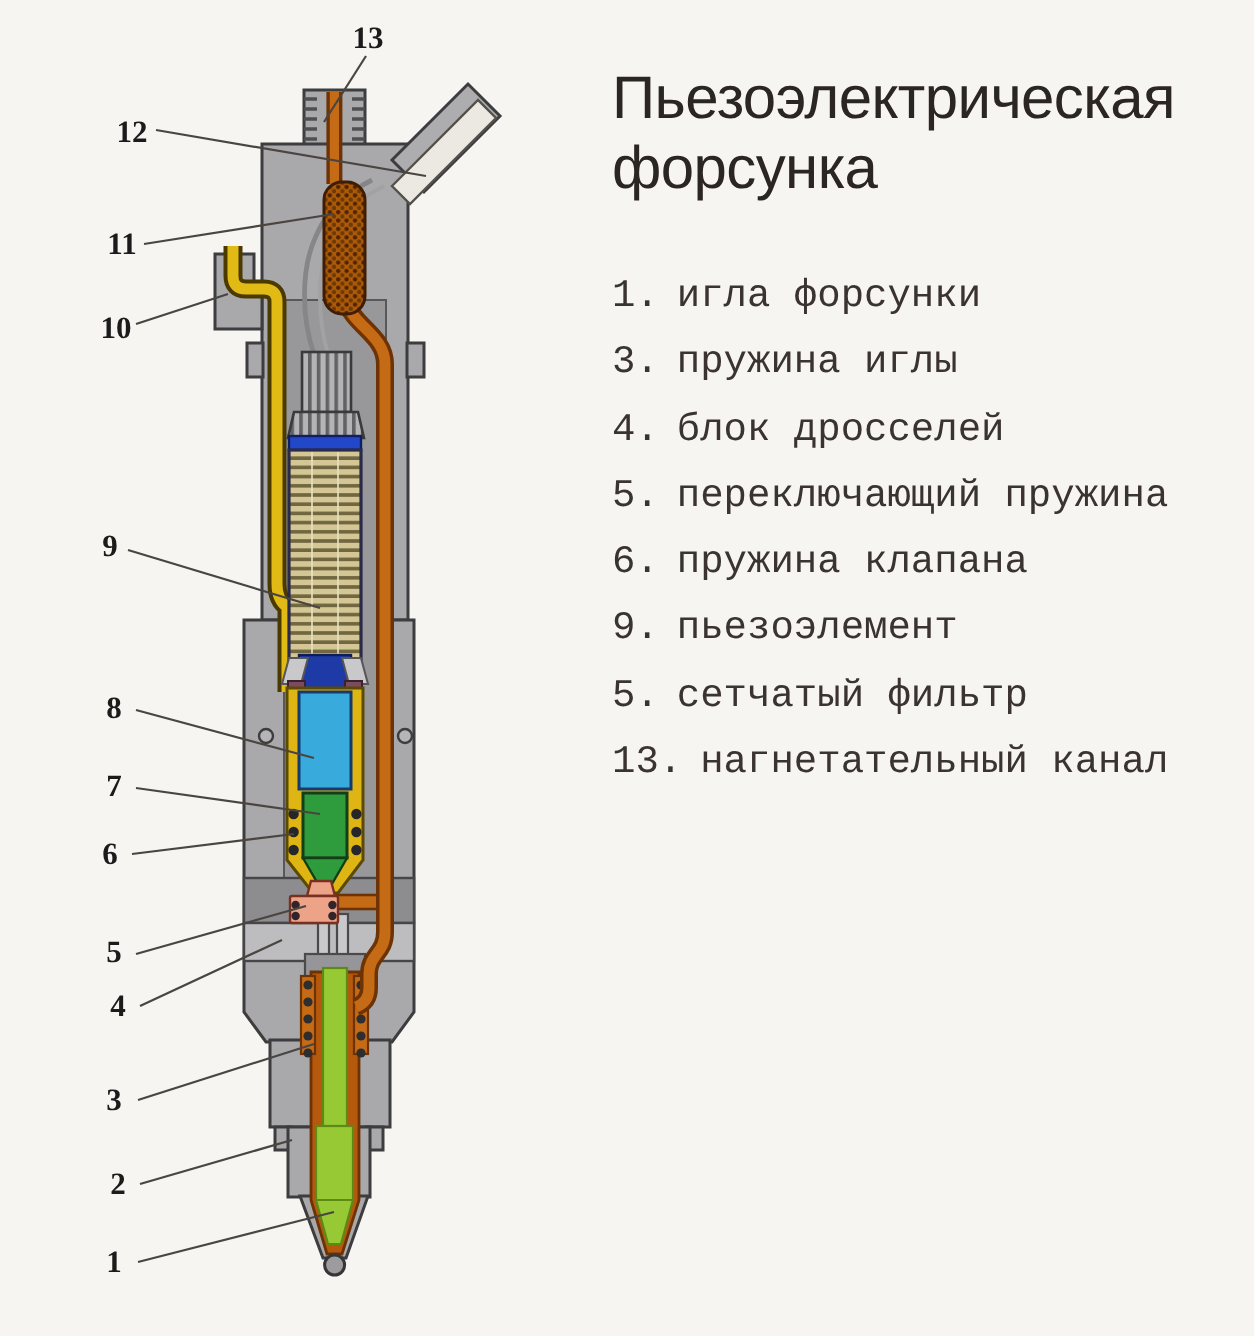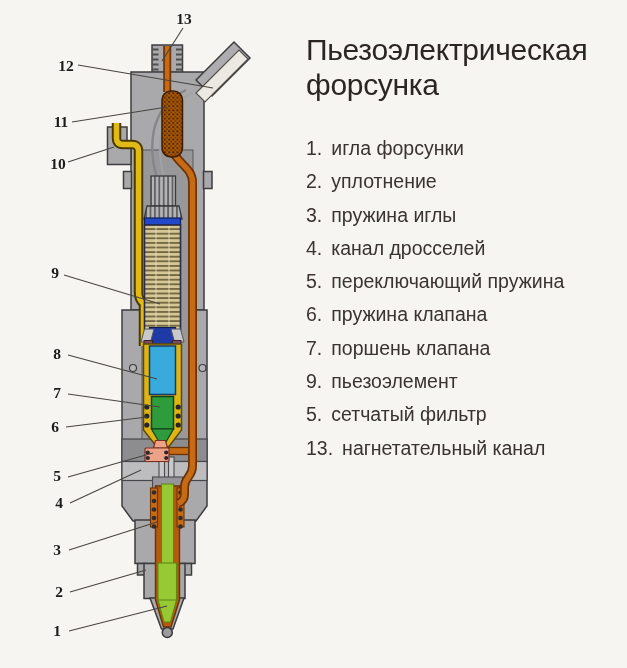--- a/index.html
+++ b/index.html
@@ -13,21 +13,21 @@
   .stage{position:absolute;left:0;top:0;width:627px;height:668px;}
   svg.diagram{position:absolute;left:0;top:0;}
   .panel{
     position:absolute;left:306px;top:32px;width:316px;
   }
   .title{
     font-size:30px;line-height:35px;font-weight:400;
     letter-spacing:-0.3px;color:#2b2523;margin:0 0 18px 0;
   }
   ul.legend{
-    list-style:none;margin:30px 0 0 0;padding:0;
+    list-style:none;margin:30px 0 0 0;padding:0;font-family:Liberation Mono, monospace;
   }
   ul.legend li{
     height:33.3px;box-sizing:border-box;padding-top:7px;
     font-size:19.5px;line-height:1;color:#3a3331;
     white-space:nowrap;
   }
   ul.legend .num{margin-right:9px;}
   .callout-num{
     font-family:"Liberation Serif", serif;
     font-weight:700;font-size:15.5px;fill:#1b1b1b;
@@ -226,25 +226,23 @@
       <text x="57" y="555">3</text>
       <text x="59" y="597">2</text>
       <text x="57" y="636">1</text>
     </g>
   </svg>
 
   <div class="panel">
     <h1 class="title">Пьезоэлектрическая форсунка</h1>
     <ul class="legend">
       <li><span class="num">1.</span><span>игла форсунки</span></li>
-      <li><span class="num">2.</span><span>уплотнение</span></li>
       <li><span class="num">3.</span><span>пружина иглы</span></li>
-      <li><span class="num">4.</span><span>канал дросселей</span></li>
+      <li><span class="num">4.</span><span>блок дросселей</span></li>
       <li><span class="num">5.</span><span>переключающий пружина</span></li>
       <li><span class="num">6.</span><span>пружина клапана</span></li>
-      <li><span class="num">7.</span><span>поршень клапана</span></li>
       <li><span class="num">9.</span><span>пьезоэлемент</span></li>
       <li><span class="num">5.</span><span>сетчатый фильтр</span></li>
       <li><span class="num">13.</span><span>нагнетательный канал</span></li>
     </ul>
   </div>
 
 </div>
 
 </body></html>

